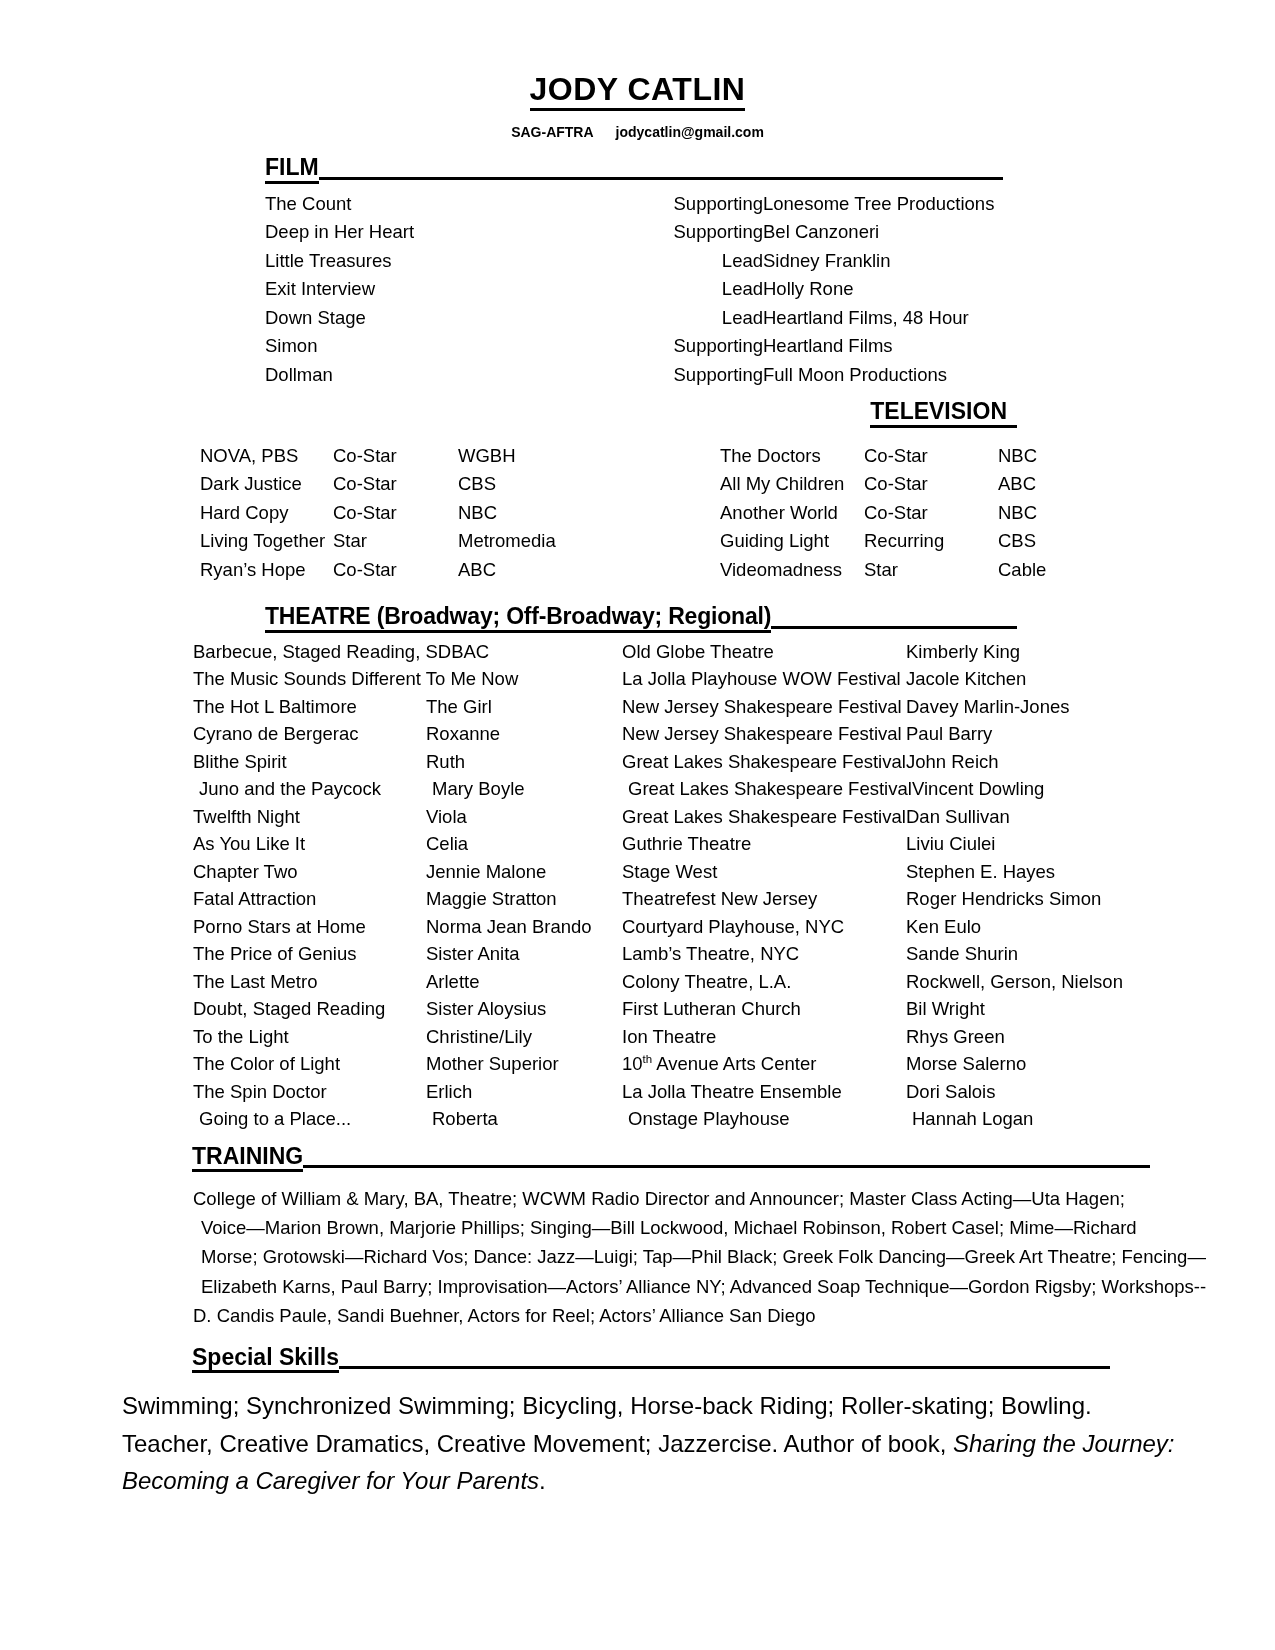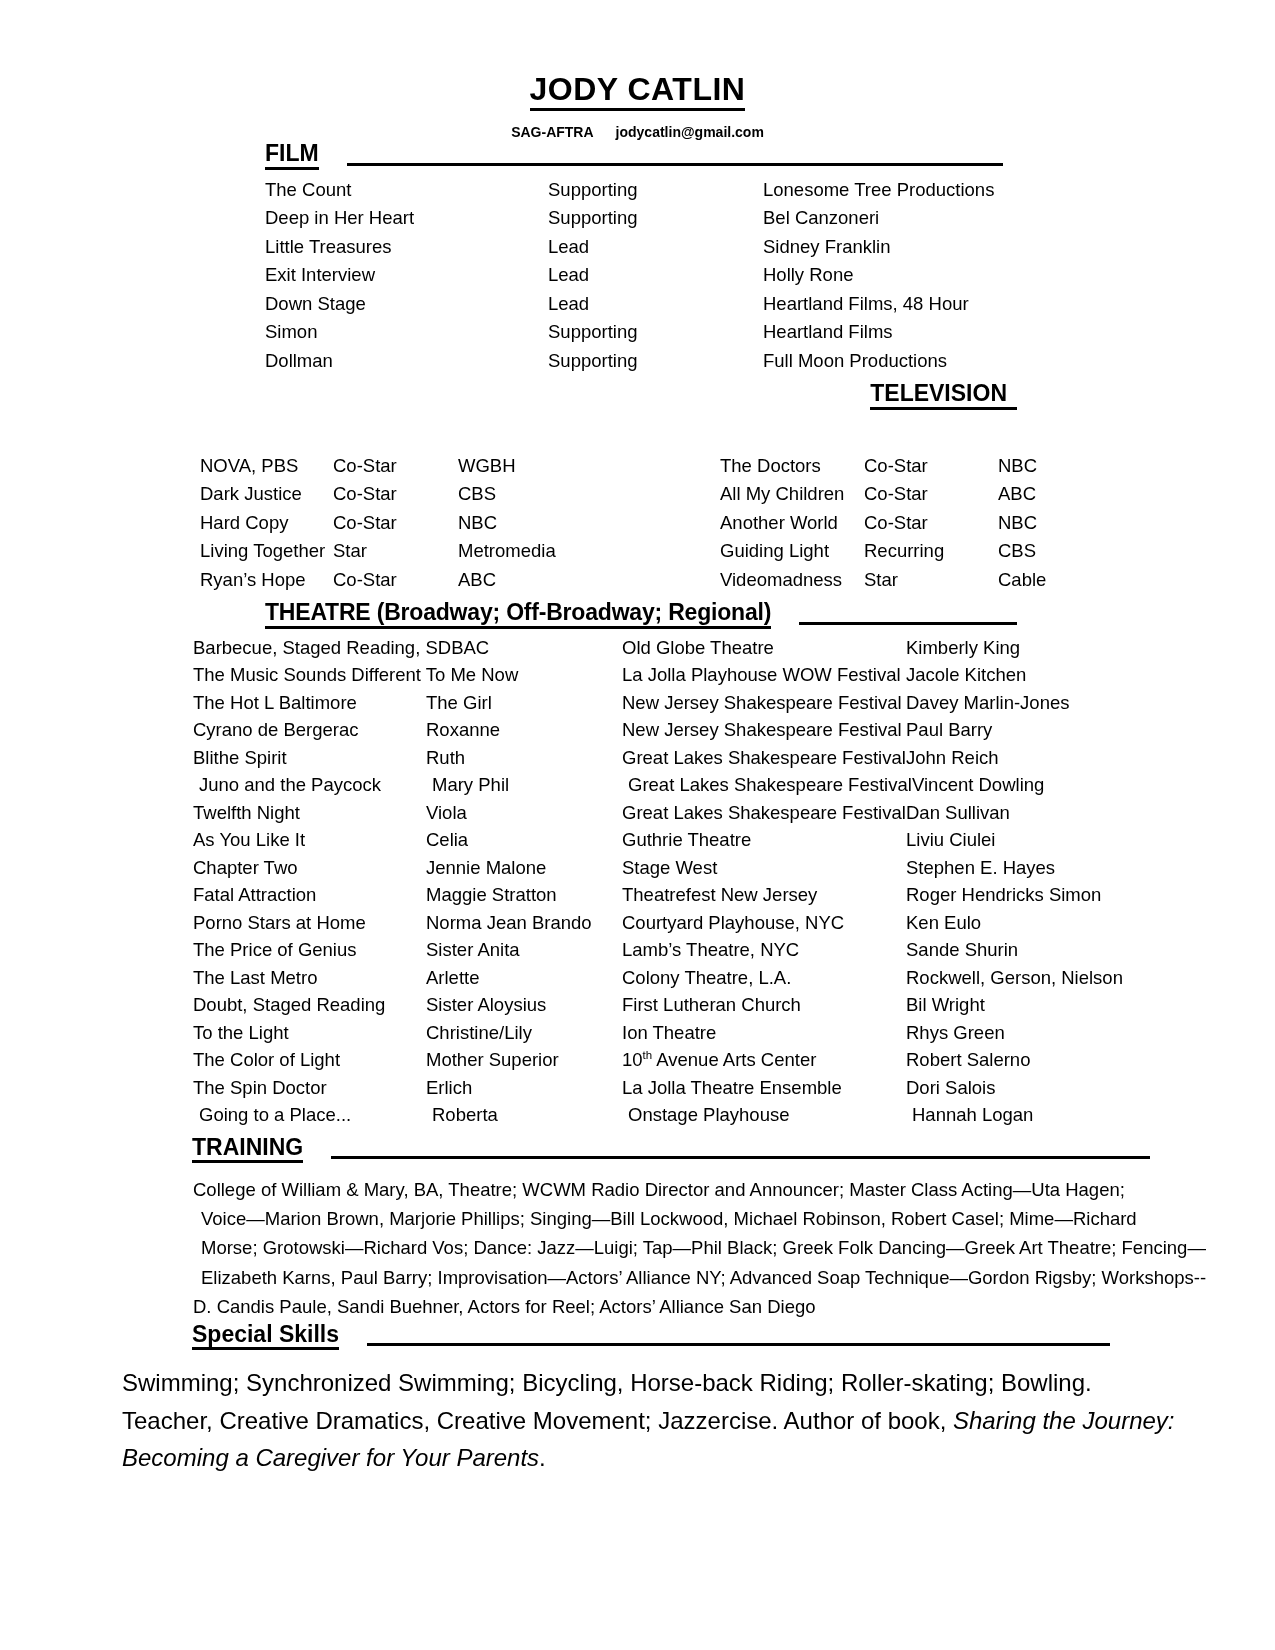--- a/index.html
+++ b/index.html
@@ -43,21 +43,21 @@
     margin-top: 13px;
     font-size: 14px;
     font-weight: bold;
   }
   .contact-line .union { margin-right: 22px; }
 
   
   .section-head {
     display: flex;
     align-items: flex-end;
-    gap: 28px;
+    margin-top: 14px;
   }
   .section-head .sh-title {
     font-size: 23px;
     font-weight: bold;
     white-space: nowrap;
     line-height: 1.15;
     border-bottom: 3px solid #000;
     padding-bottom: 0px;
   }
   .section-head .sh-rule {
@@ -79,21 +79,21 @@
   .rows { font-size: 18.5px; }
   .row {
     display: flex;
     line-height: 1.0;
   }
 
   
   .film-block { margin-left: 265px; margin-top: 11px; }
   .film-block .row { margin-bottom: 10px; }
   .film-block .c-title { width: 283px; flex: 0 0 283px; }
-  .film-block .c-role  { width: 215px; flex: 0 0 215px; }
+  .film-block .c-role  { width: 215px; flex: 0 0 215px; text-align: right; }
   .film-block .c-prod  { flex: 1 1 auto; }
 
   
   .tv-block {
     margin-left: 200px;
     margin-right: 60px;
     margin-top: 12px;
     display: flex;
   }
   .tv-col { display: block; }
@@ -288,21 +288,21 @@
         <span class="c-dir">Paul Barry</span>
       </div>
       <div class="row">
         <span class="c-show">Blithe Spirit</span>
         <span class="c-role">Ruth</span>
         <span class="c-venue">Great Lakes Shakespeare Festival</span>
         <span class="c-dir">John Reich</span>
       </div>
       <div class="row">
         <span class="c-show lead-space">Juno and the Paycock</span>
-        <span class="c-role">Mary Phil</span>
+        <span class="c-role">Mary Boyle</span>
         <span class="c-venue">Great Lakes Shakespeare Festival</span>
         <span class="c-dir">Vincent Dowling</span>
       </div>
       <div class="row">
         <span class="c-show">Twelfth Night</span>
         <span class="c-role">Viola</span>
         <span class="c-venue">Great Lakes Shakespeare Festival</span>
         <span class="c-dir">Dan Sullivan</span>
       </div>
       <div class="row">
@@ -350,21 +350,21 @@
       <div class="row">
         <span class="c-show">To the Light</span>
         <span class="c-role">Christine/Lily</span>
         <span class="c-venue">Ion Theatre</span>
         <span class="c-dir">Rhys Green</span>
       </div>
       <div class="row">
         <span class="c-show">The Color of Light</span>
         <span class="c-role">Mother Superior</span>
         <span class="c-venue">10<sup>th</sup> Avenue Arts Center</span>
-        <span class="c-dir">Robert Salerno</span>
+        <span class="c-dir">Morse Salerno</span>
       </div>
       <div class="row">
         <span class="c-show">The Spin Doctor</span>
         <span class="c-role">Erlich</span>
         <span class="c-venue">La Jolla Theatre Ensemble</span>
         <span class="c-dir">Dori Salois</span>
       </div>
       <div class="row">
         <span class="c-show lead-space">Going to a Place...</span>
         <span class="c-role">Roberta</span>

